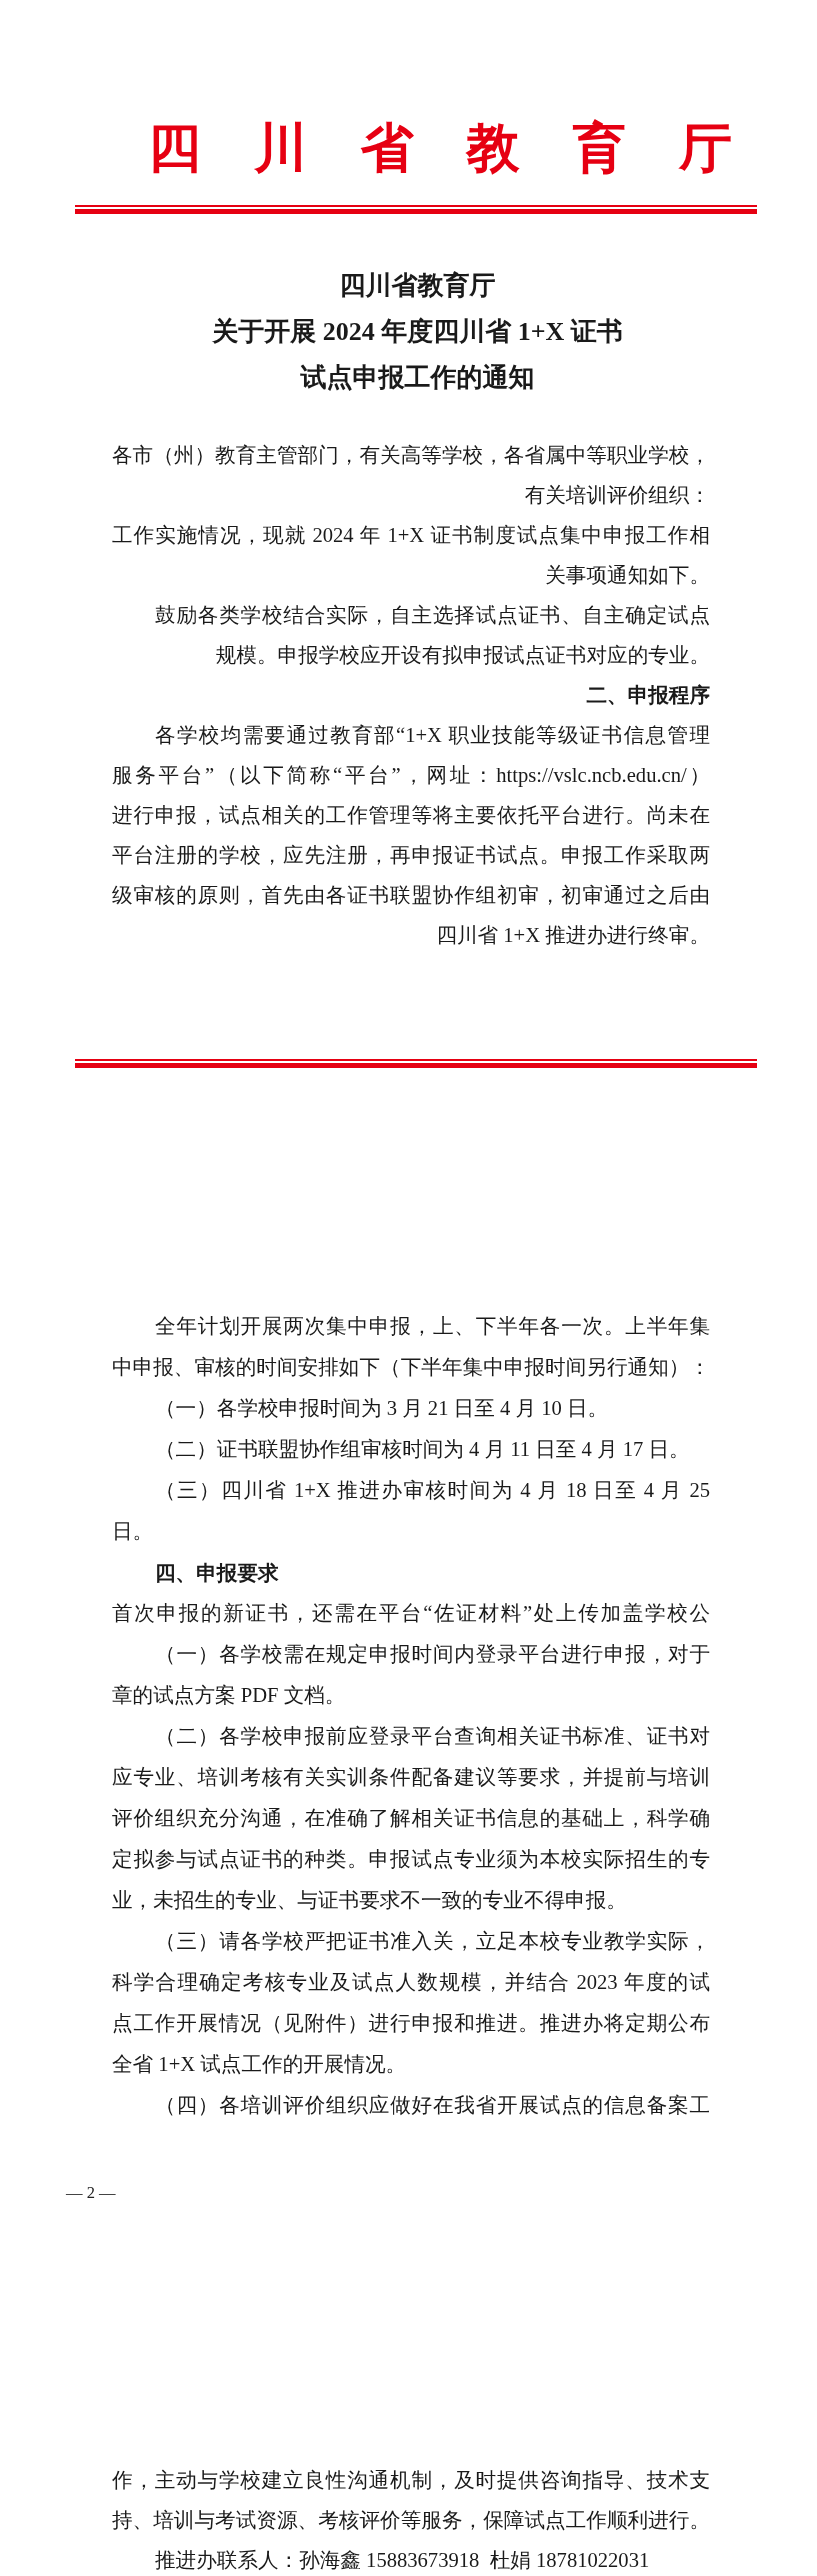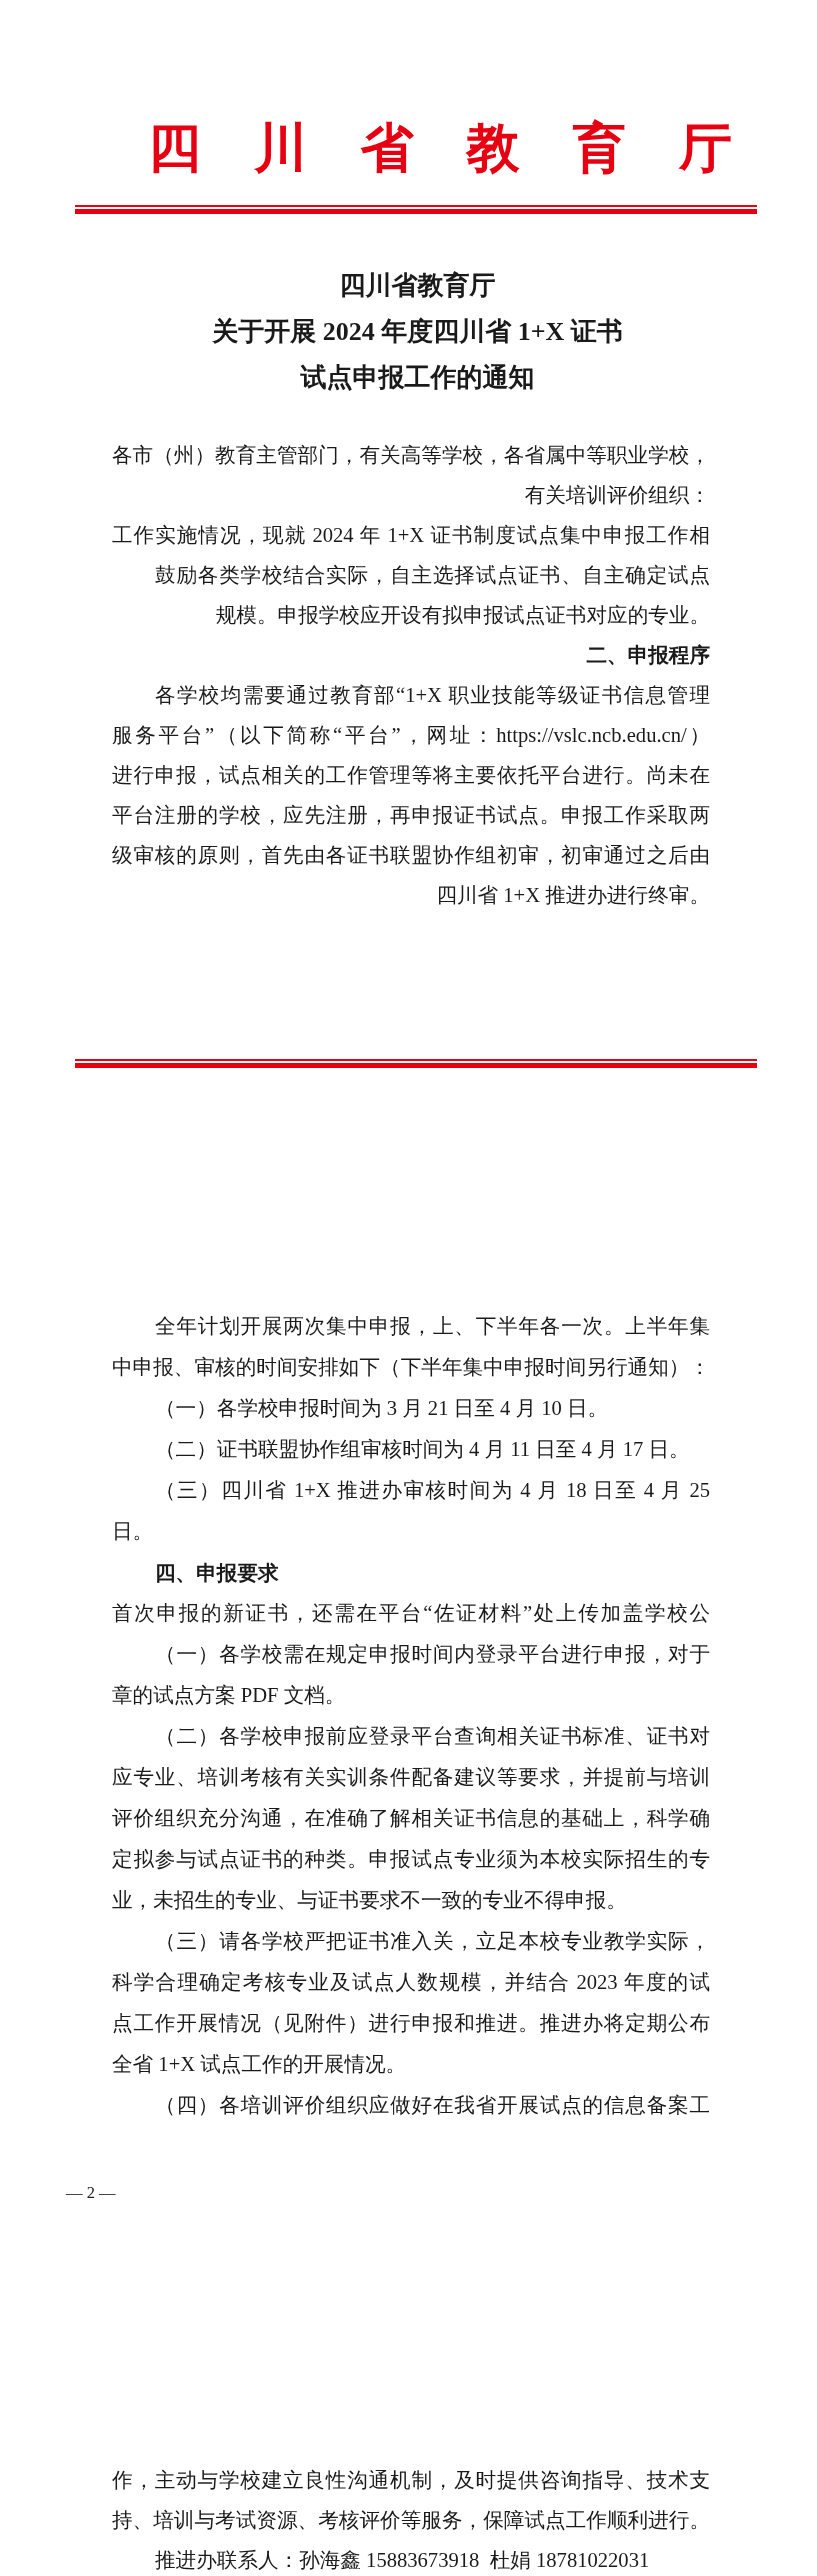--- a/index.html
+++ b/index.html
@@ -81,20 +81,21 @@
   <div class="title-block">
     <div class="tline">四川省教育厅</div>
     <div class="tline">关于开展 2024 年度四川省 1+X 证书</div>
     <div class="tline">试点申报工作的通知</div>
   </div>
 
   <div class="body-block bb1">
       <div class="line just">各市（州）教育主管部门，有关高等学校，各省属中等职业学校，</div>
       <div class="line">有关培训评价组织：</div>
       <div class="line just">工作实施情况，现就 2024 年 1+X 证书制度试点集中申报工作相</div>
+      <div class="line">关事项通知如下。</div>
       <div class="line indent just">鼓励各类学校结合实际，自主选择试点证书、自主确定试点</div>
       <div class="line">规模。申报学校应开设有拟申报试点证书对应的专业。</div>
       <div class="line indent hd">二、申报程序</div>
       <div class="line indent just">各学校均需要通过教育部“1+X 职业技能等级证书信息管理</div>
       <div class="line just">服务平台”（以下简称“平台”，网址：https://vslc.ncb.edu.cn/）</div>
       <div class="line just">进行申报，试点相关的工作管理等将主要依托平台进行。尚未在</div>
       <div class="line just">平台注册的学校，应先注册，再申报证书试点。申报工作采取两</div>
       <div class="line just">级审核的原则，首先由各证书联盟协作组初审，初审通过之后由</div>
       <div class="line">四川省 1+X 推进办进行终审。</div>
     </div>

